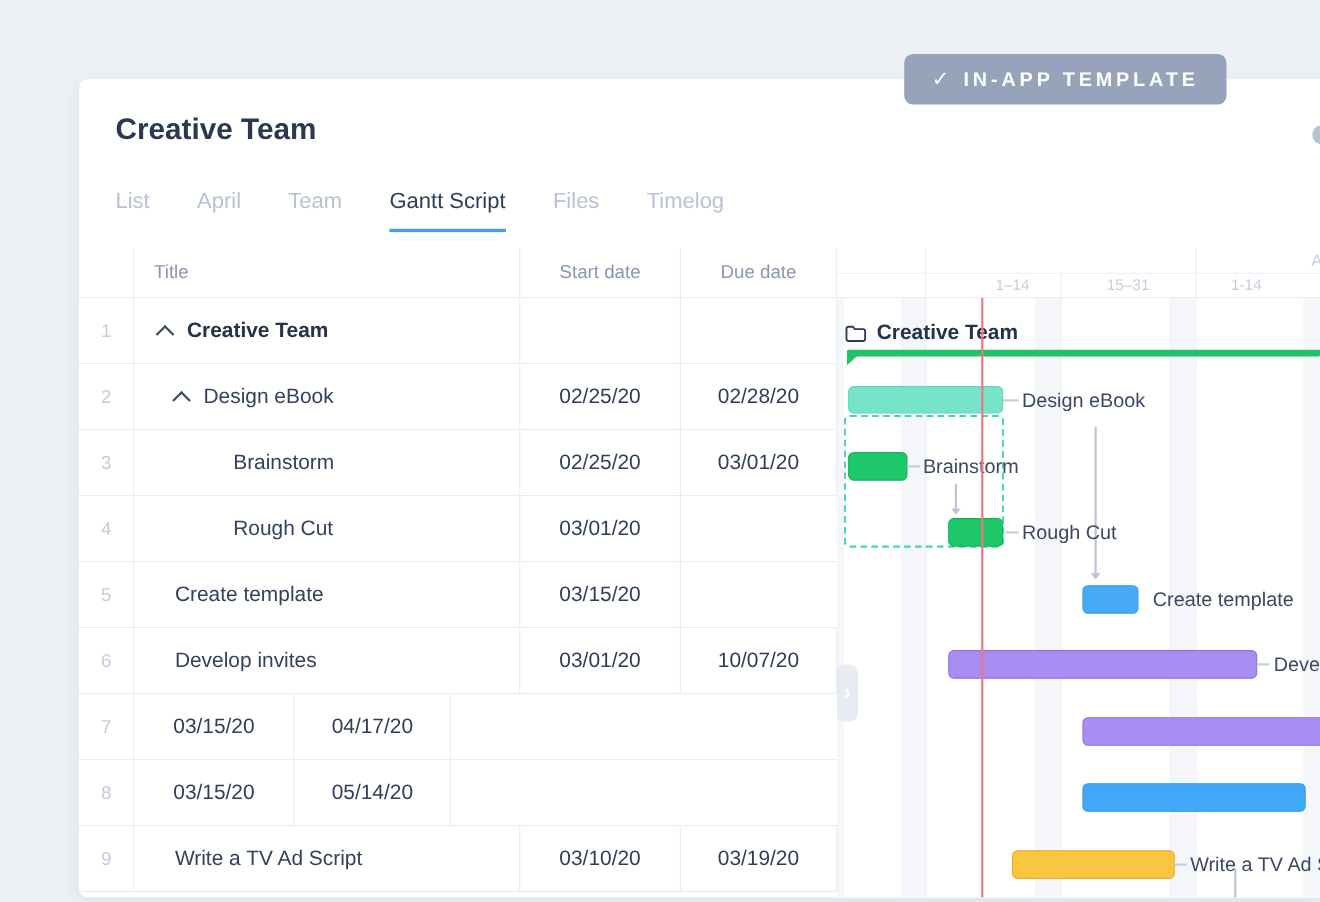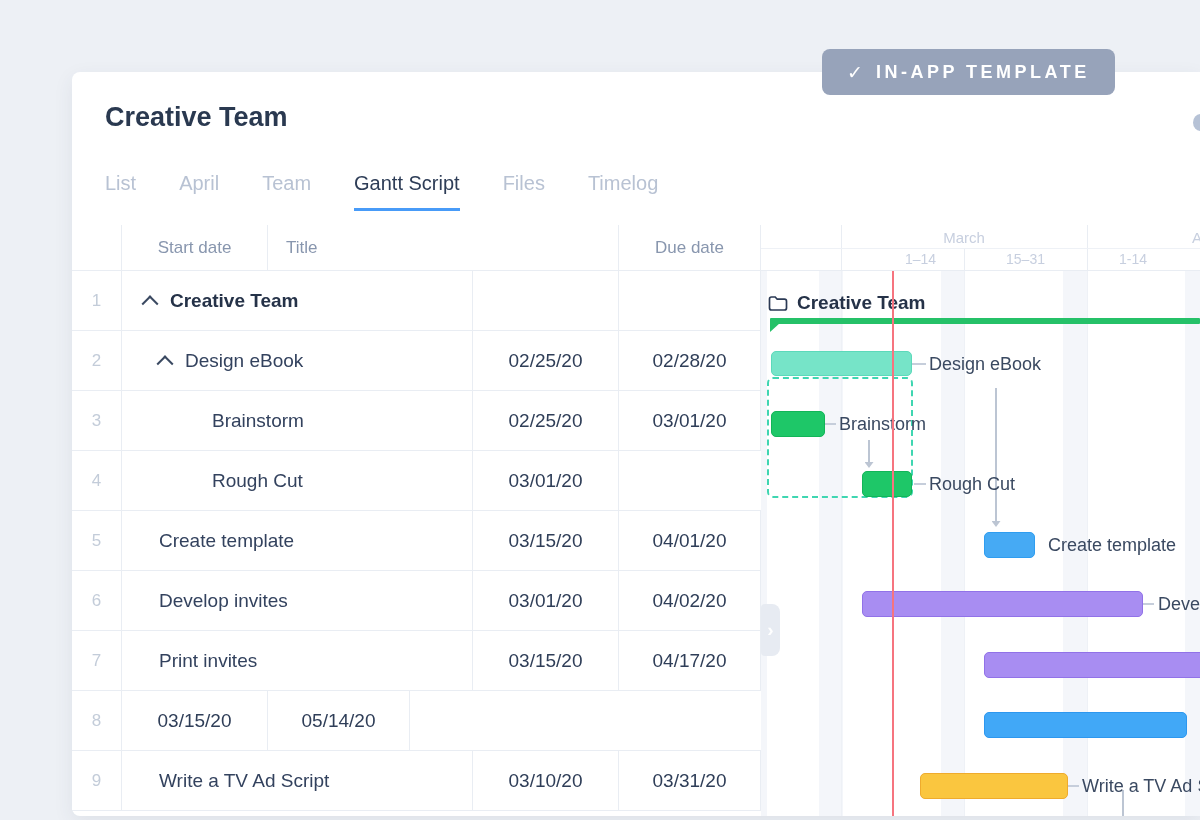--- a/index.html
+++ b/index.html
@@ -86,22 +86,22 @@
   <div class="tab active"><span class="tab-label">Gantt Script</span></div>
 
   <div class="tab"><span class="tab-label">Files</span></div>
 
   <div class="tab"><span class="tab-label">Timelog</span></div>
 </div>
 
   <div class="table">
     <div class="thead">
       <div class="cell c-num th"></div>
+      <div class="cell c-title th" style="padding-left:18px;">Title</div>
       <div class="cell c-start th">Start date</div>
-      <div class="cell c-title th" style="padding-left:18px;">Title</div>
       <div class="cell c-due th">Due date</div>
     </div>
     <div id="rows">
   <div class="trow bold">
     <div class="cell c-num">1</div>
     <div class="cell c-title" style="padding-left: 22px;">
       <span class="caret"></span>
       <span class="tl">Creative Team</span>
     </div>
     <div class="cell c-start"></div>
@@ -137,67 +137,61 @@
     <div class="cell c-start">03/01/20</div>
   </div>
 
   <div class="trow">
     <div class="cell c-num">5</div>
     <div class="cell c-title" style="padding-left: 37px;">
 
       <span class="tl">Create template</span>
     </div>
     <div class="cell c-start">03/15/20</div>
-    <div class="cell c-due">04/01/20</div>
   </div>
 
   <div class="trow">
     <div class="cell c-num">6</div>
     <div class="cell c-title" style="padding-left: 37px;">
 
       <span class="tl">Develop invites</span>
     </div>
     <div class="cell c-start">03/01/20</div>
-    <div class="cell c-due">04/02/20</div>
+    <div class="cell c-due">10/07/20</div>
   </div>
 
   <div class="trow">
     <div class="cell c-num">7</div>
-    <div class="cell c-title" style="padding-left: 37px;">
-
-      <span class="tl">Print invites</span>
-    </div>
     <div class="cell c-start">03/15/20</div>
     <div class="cell c-due">04/17/20</div>
   </div>
 
   <div class="trow">
     <div class="cell c-num">8</div>
     <div class="cell c-start">03/15/20</div>
     <div class="cell c-due">05/14/20</div>
   </div>
 
   <div class="trow">
     <div class="cell c-num">9</div>
     <div class="cell c-title" style="padding-left: 37px;">
 
       <span class="tl">Write a TV Ad Script</span>
     </div>
     <div class="cell c-start">03/10/20</div>
-    <div class="cell c-due">03/31/20</div>
+    <div class="cell c-due">03/19/20</div>
   </div>
 </div>
   </div>
 
   <div class="ghead">
     <div class="gh-line" style="left:80px;top:0;width:1px;height:46px;"></div>
     <div class="gh-line" style="left:203px;top:23px;width:1px;height:23px;"></div>
     <div class="gh-line" style="left:326px;top:0;width:1px;height:46px;"></div>
     <div class="gh-line" style="left:0;top:23px;width:439px;height:1px;background:#eef1f6;"></div>
-    <div class="lbl g-month" style="left:80px;width:246px;">March</div>
     <div class="lbl g-month" style="left:326px;width:240px;">April</div>
     <div class="lbl g-range" style="left:98px;width:123px;">1–14</div>
     <div class="lbl g-range" style="left:203px;width:123px;">15–31</div>
     <div class="lbl g-range" style="left:326px;width:92px;">1-14</div>
   </div>
 
   <div class="gbody" id="gbody">
       <div class="stripe" style="left: 424px; width: 15px;"></div>
       <div class="stripe" style="left: 302px; width: 24px;"></div>
       <div class="stripe" style="left: 180px; width: 24px;"></div>

